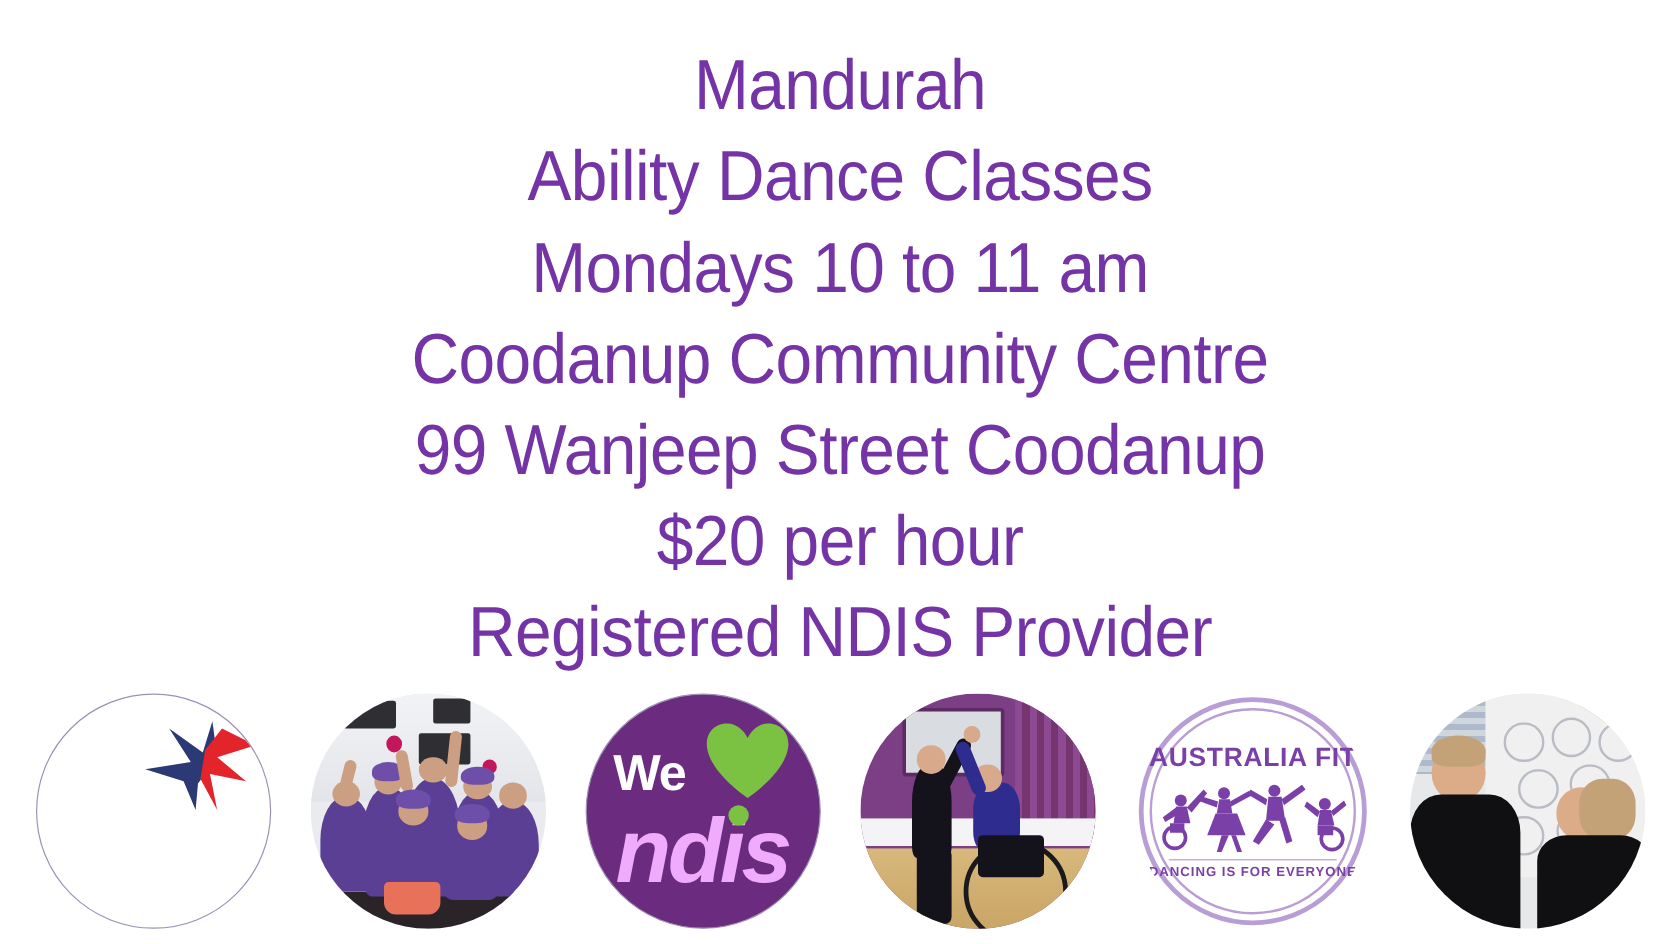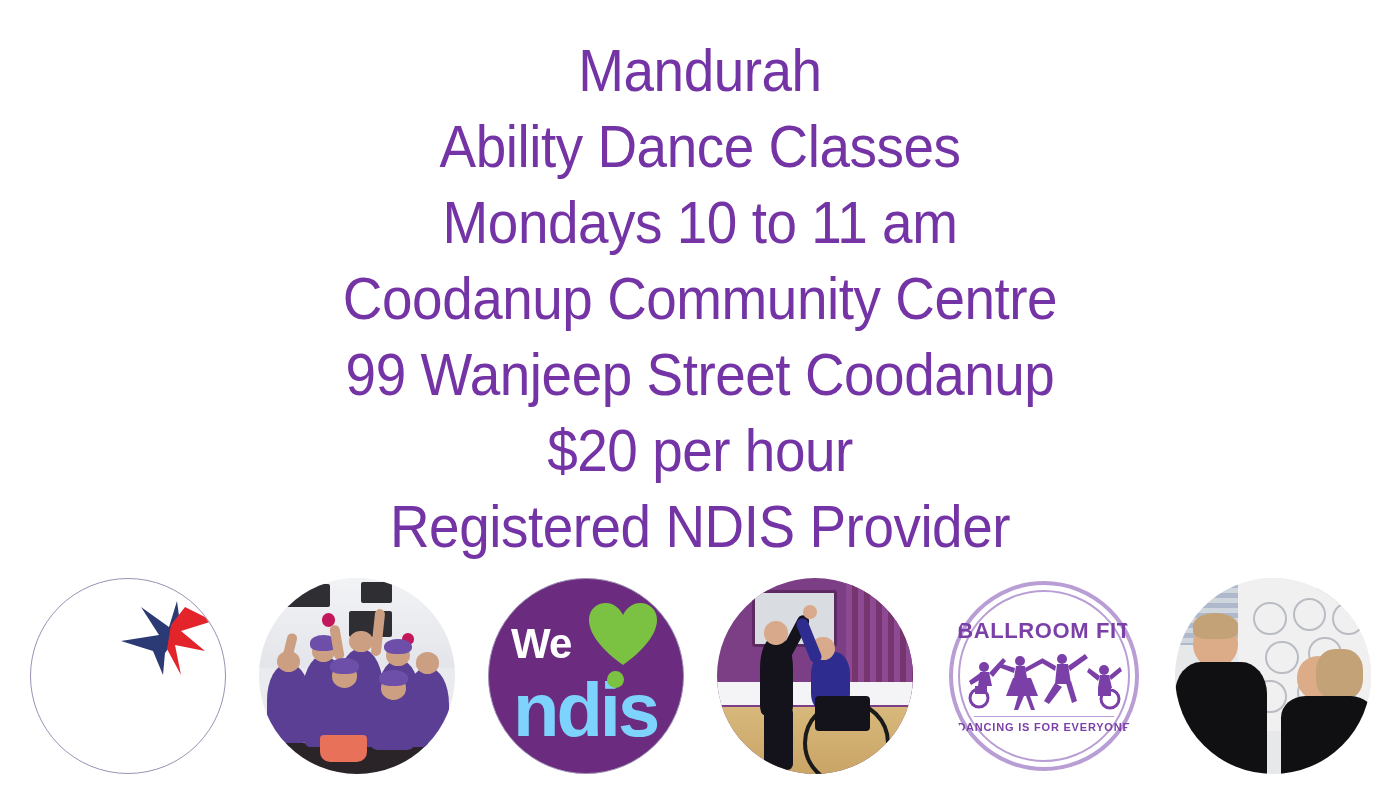--- a/index.html
+++ b/index.html
@@ -113,22 +113,23 @@
   
   .ndis{background:#6b2b7e;}
   .ndis-we{
     position:absolute;left:22px;top:44px;
     color:#ffffff;font-size:42px;font-weight:700;letter-spacing:-1px;
     line-height:42px;
   }
   .ndis-heart{position:absolute;left:98px;top:22px;width:72px;height:66px;}
   .ndis-word{
     position:absolute;left:24px;top:92px;
-    color:#7dd3fc;font-size:76px;font-weight:700;letter-spacing:-3px;
+    color:#f0abfc;font-size:76px;font-weight:700;letter-spacing:-3px;
     line-height:78px;
+    font-style:italic;
   }
   .ndis-dot{
     position:absolute;left:118px;top:92px;
     width:17px;height:17px;border-radius:50%;background:#7cc242;
   }
 
   
   .bf{background:#ffffff;}
   .bf-ring-out{
     position:absolute;left:3px;top:3px;right:3px;bottom:3px;
@@ -241,21 +242,21 @@
       <div class="pB-skin" style="left:44%;top:14%;width:7%;height:7%;"></div>
 
       <div class="pB-wheel" style="left:44%;top:62%;width:40%;height:40%;"></div>
       <div class="pB-man" style="left:50%;top:60%;width:28%;height:18%;border-radius:4px;"></div>
     </div>
   </div>
 
   <div class="circle bf">
     <div class="bf-ring-out"></div>
     <div class="bf-ring-in"></div>
-    <div class="bf-title">BALLROOM FIT</div>
+    <div class="bf-title">AUSTRALIA FIT</div>
     <svg class="bf-figs" viewBox="0 0 164 62">
       <g fill="#7b3fa8">
 
         <circle cx="22" cy="17" r="5"></circle>
         <path d="M18 22 h9 l3 14 h-14 z"></path>
         <path d="M27 23 l14 -15 l3 3 l-13 16 z"></path>
         <path d="M18 23 l-11 8 l2 4 l12 -7 z"></path>
         <circle cx="17" cy="48" r="9" fill="none" stroke="#7b3fa8" stroke-width="3"></circle>
         <path d="M13 36 h12 v8 h-12 z"></path>
 

